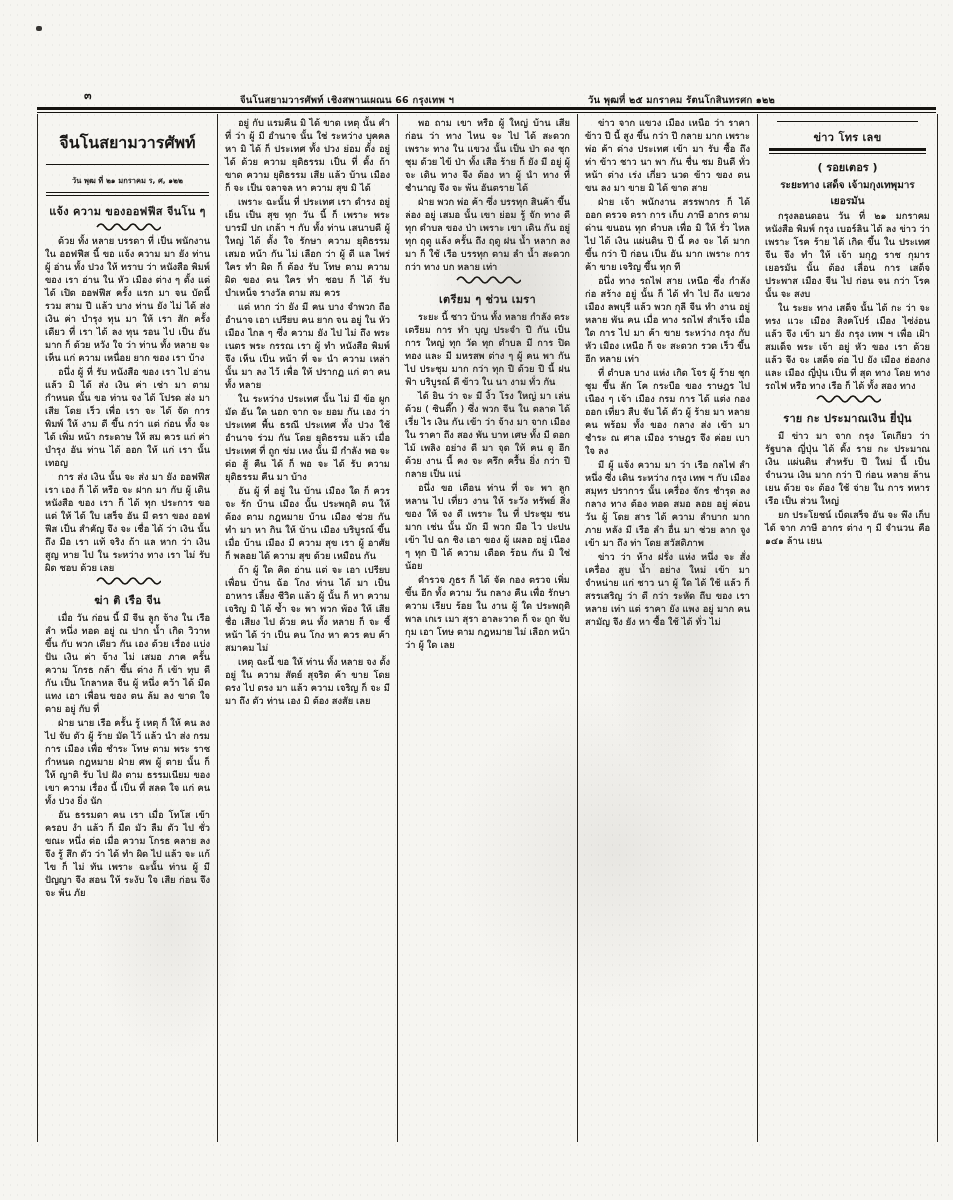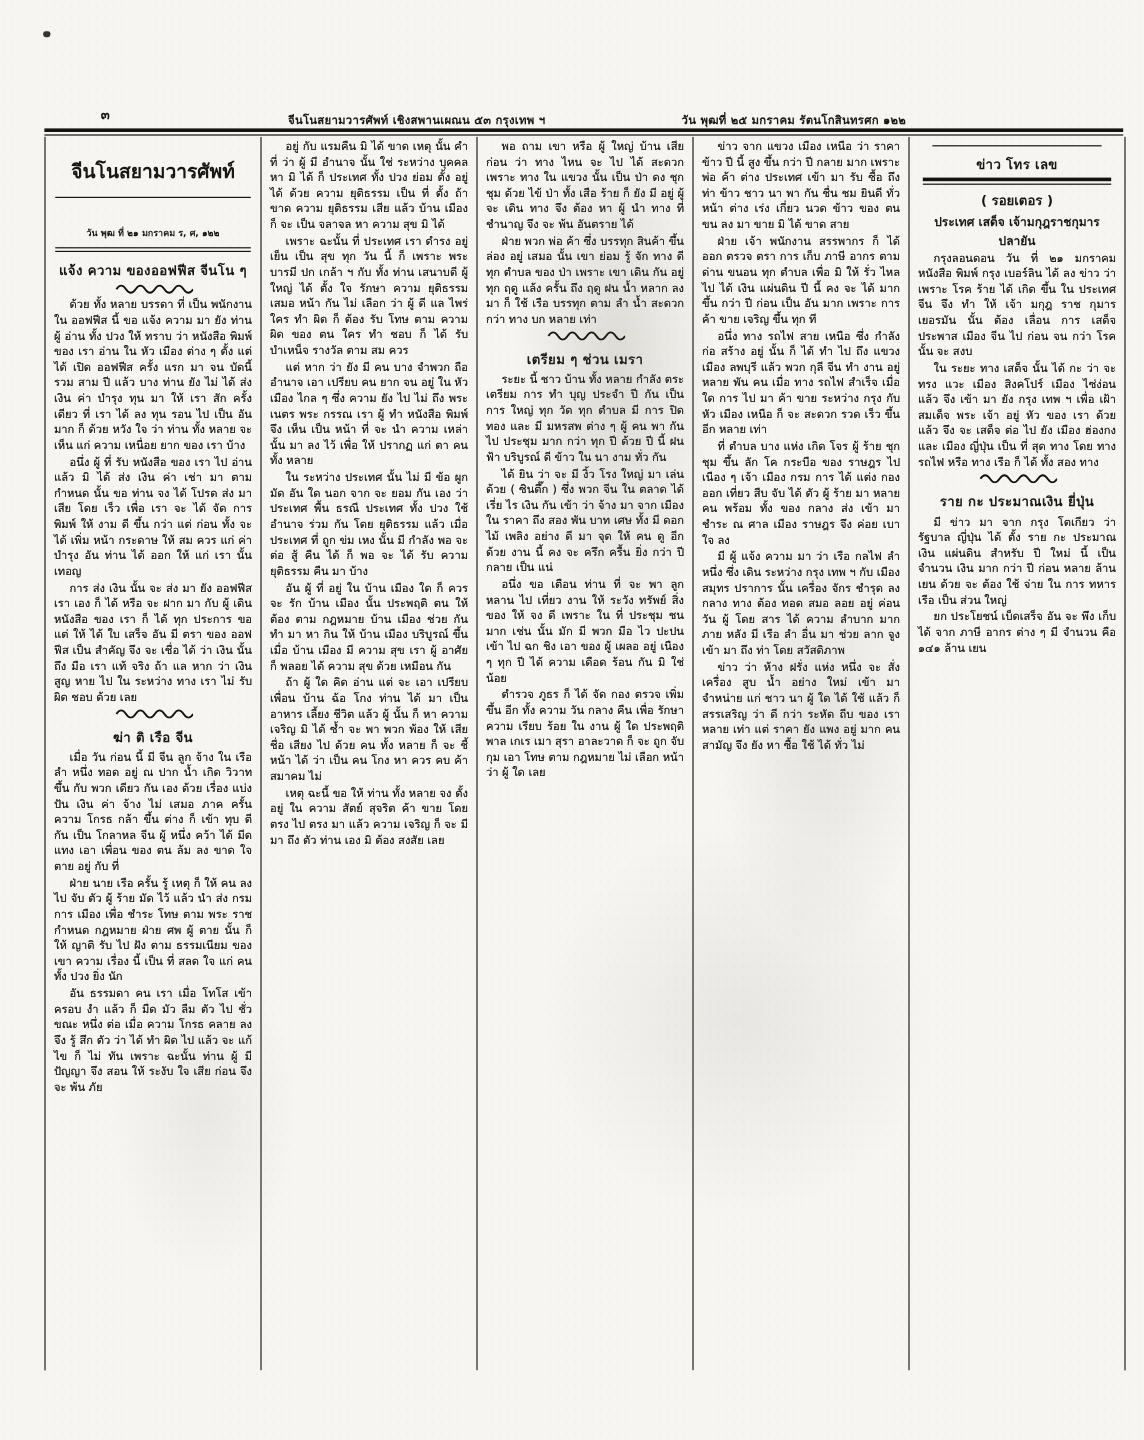--- a/index.html
+++ b/index.html
@@ -8,35 +8,35 @@
     background:#f6f5f1;
     background-image:radial-gradient(rgba(40,36,30,.05) .5px, transparent .7px);
     background-size:7px 10px;
     font-family:"DejaVu Sans", sans-serif;
     color:#191715;
     overflow:hidden;
   }
   
   .page-number{position:absolute;left:84px;top:86px;font-size:11px;font-weight:bold;}
   .header-center{position:absolute;left:240px;top:92px;font-size:9.5px;font-weight:bold;letter-spacing:.2px;}
-  .header-right{position:absolute;left:568px;top:92px;font-size:9.5px;font-weight:bold;letter-spacing:.2px;}
+  .header-right{position:absolute;left:588px;top:92px;font-size:9.5px;font-weight:bold;letter-spacing:.2px;}
   .header-rule{position:absolute;left:37px;right:17px;top:107px;height:2px;
     border-top:3px solid #15130f;border-bottom:1px solid #15130f;}
   .ink-artifact{position:absolute;left:36px;top:26px;width:6px;height:5px;background:#141210;border-radius:2px;opacity:.85;}
   
   .columns{
     position:absolute;top:114px;left:37px;width:899px;height:1028px;
     display:flex;border-left:1.5px solid #26231e;border-right:1.5px solid #26231e;
     overflow:hidden;
   }
   .column{flex:1 1 0;min-width:0;padding:2px 7px 0;border-right:1.3px solid #26231e;overflow:hidden;}
   .column:last-child{border-right:none;}
   
   .masthead-title{font-size:16px;font-weight:bold;text-align:center;padding:14px 0 9px;
-    border-bottom:1px solid #15130f;margin:0 1px 18px;}
+    border-bottom:1px solid #15130f;margin:0 1px 4px;}
   .masthead-date{font-size:7.5px;font-weight:bold;text-align:center;padding:5px 0 6px;
     border-bottom:4px double #15130f;margin:0 1px 6px;}
   .article-heading{font-weight:bold;font-size:11px;text-align:center;margin:6px 0 2px;letter-spacing:.3px;}
   .para{font-size:9.3px;line-height:13px;text-align:justify;text-indent:13px;margin:0 0 1px;
     text-shadow:0 0 .4px rgba(20,16,10,.55);}
   .flourish{text-align:center;margin:2px 0 3px;line-height:8px;}
   .center-note{font-size:11px;font-weight:bold;text-align:center;margin:3px 0 1px;}
   .sub-heading{font-size:10px;font-weight:bold;text-align:center;margin:1px 0;}
   .thick-rule{border-top:3px solid #15130f;border-bottom:1px solid #15130f;height:2px;margin:2px 4px 4px;}
   .thin-rule{border-top:1px solid #15130f;margin:5px 12px 2px;}
@@ -51,21 +51,21 @@
   .smudge.s4{left:95px;top:790px;width:150px;height:270px;
     background:radial-gradient(ellipse at 50% 50%, rgba(85,80,72,.08), transparent 72%);}
 </style>
 </head>
 <body>
 
 <div class="page">
   <div class="ink-artifact"></div>
 
   <span class="page-number">๓</span>
-  <span class="header-center">จีนโนสยามวารศัพท์  เชิงสพานเผณน ๕๓ กรุงเทพ ฯ</span>
+  <span class="header-center">จีนโนสยามวารศัพท์  เชิงสพานเผณน 66 กรุงเทพ ฯ</span>
   <span class="header-right">วัน พุฒที่ ๒๕ มกราคม รัตนโกสินทรศก ๑๒๒</span>
   <div class="header-rule"></div>
 
   <div id="columns" class="columns">
       <div class="column">
         <div class="masthead-title">จีนโนสยามวารศัพท์</div>
         <div class="masthead-date">วัน พุฒ ที่ ๒๑ มกราคม ร, ศ, ๑๒๒</div>
         <div class="article-heading">แจ้ง ความ ของออฟฟีส จีนโน ๆ</div>
         <div class="flourish"><svg width="66" height="9" viewBox="0 0 66 9">
             <path d="M2,5 q4,-6 8,0 t8,0 t8,0 t8,0 t8,0 t8,0 t8,0 t8,0" fill="none" stroke="#15130f" stroke-width="1.6"></path>
@@ -108,22 +108,22 @@
         <div class="para">อนึ่ง ทาง รถไฟ สาย เหนือ ซึ่ง กำลัง ก่อ สร้าง อยู่ นั้น ก็ ได้ ทำ ไป ถึง แขวง เมือง ลพบุรี แล้ว พวก กุลี จีน ทำ งาน อยู่ หลาย พัน คน เมื่อ ทาง รถไฟ สำเร็จ เมื่อ ใด การ ไป มา ค้า ขาย ระหว่าง กรุง กับ หัว เมือง เหนือ ก็ จะ สะดวก รวด เร็ว ขึ้น อีก หลาย เท่า</div>
         <div class="para">ที่ ตำบล บาง แห่ง เกิด โจร ผู้ ร้าย ชุก ชุม ขึ้น ลัก โค กระบือ ของ ราษฎร ไป เนือง ๆ เจ้า เมือง กรม การ ได้ แต่ง กอง ออก เที่ยว สืบ จับ ได้ ตัว ผู้ ร้าย มา หลาย คน พร้อม ทั้ง ของ กลาง ส่ง เข้า มา ชำระ ณ ศาล เมือง ราษฎร จึง ค่อย เบา ใจ ลง</div>
         <div class="para">มี ผู้ แจ้ง ความ มา ว่า เรือ กลไฟ ลำ หนึ่ง ซึ่ง เดิน ระหว่าง กรุง เทพ ฯ กับ เมือง สมุทร ปราการ นั้น เครื่อง จักร ชำรุด ลง กลาง ทาง ต้อง ทอด สมอ ลอย อยู่ ค่อน วัน ผู้ โดย สาร ได้ ความ ลำบาก มาก ภาย หลัง มี เรือ ลำ อื่น มา ช่วย ลาก จูง เข้า มา ถึง ท่า โดย สวัสดิภาพ</div>
         <div class="para">ข่าว ว่า ห้าง ฝรั่ง แห่ง หนึ่ง จะ สั่ง เครื่อง สูบ น้ำ อย่าง ใหม่ เข้า มา จำหน่าย แก่ ชาว นา ผู้ ใด ได้ ใช้ แล้ว ก็ สรรเสริญ ว่า ดี กว่า ระหัด ถีบ ของ เรา หลาย เท่า แต่ ราคา ยัง แพง อยู่ มาก คน สามัญ จึง ยัง หา ซื้อ ใช้ ได้ ทั่ว ไม่</div>
       </div>
       <div class="column">
         <div class="thin-rule"></div>
         <div class="article-heading">ข่าว โทร เลข</div>
         <div class="thick-rule"></div>
         <div class="center-note">( รอยเตอร )</div>
-        <div class="sub-heading">ประเทศ เสด็จ เจ้ามกุฎราชกุมาร</div>
-        <div class="sub-heading">ปลายัน</div>
+        <div class="sub-heading">ระยะทาง เสด็จ เจ้ามกุงเทพุมาร</div>
+        <div class="sub-heading">เยอรมัน</div>
         <div class="para">กรุงลอนดอน วัน ที่ ๒๑ มกราคม หนังสือ พิมพ์ กรุง เบอร์ลิน ได้ ลง ข่าว ว่า เพราะ โรค ร้าย ได้ เกิด ขึ้น ใน ประเทศ จีน จึง ทำ ให้ เจ้า มกุฎ ราช กุมาร เยอรมัน นั้น ต้อง เลื่อน การ เสด็จ ประพาส เมือง จีน ไป ก่อน จน กว่า โรค นั้น จะ สงบ</div>
         <div class="para">ใน ระยะ ทาง เสด็จ นั้น ได้ กะ ว่า จะ ทรง แวะ เมือง สิงคโปร์ เมือง ไซ่ง่อน แล้ว จึง เข้า มา ยัง กรุง เทพ ฯ เพื่อ เฝ้า สมเด็จ พระ เจ้า อยู่ หัว ของ เรา ด้วย แล้ว จึง จะ เสด็จ ต่อ ไป ยัง เมือง ฮ่องกง และ เมือง ญี่ปุ่น เป็น ที่ สุด ทาง โดย ทาง รถไฟ หรือ ทาง เรือ ก็ ได้ ทั้ง สอง ทาง</div>
         <div class="flourish"><svg width="66" height="9" viewBox="0 0 66 9">
             <path d="M2,5 q4,-6 8,0 t8,0 t8,0 t8,0 t8,0 t8,0 t8,0 t8,0" fill="none" stroke="#15130f" stroke-width="1.6"></path>
           </svg></div>
         <div class="article-heading">ราย กะ ประมาณเงิน ยี่ปุ่น</div>
         <div class="para">มี ข่าว มา จาก กรุง โตเกียว ว่า รัฐบาล ญี่ปุ่น ได้ ตั้ง ราย กะ ประมาณ เงิน แผ่นดิน สำหรับ ปี ใหม่ นี้ เป็น จำนวน เงิน มาก กว่า ปี ก่อน หลาย ล้าน เยน ด้วย จะ ต้อง ใช้ จ่าย ใน การ ทหาร เรือ เป็น ส่วน ใหญ่</div>
         <div class="para">ยก ประโยชน์ เบ็ดเสร็จ อัน จะ พึง เก็บ ได้ จาก ภาษี อากร ต่าง ๆ มี จำนวน คือ ๑๔๑ ล้าน เยน</div>
       </div>
     </div>

